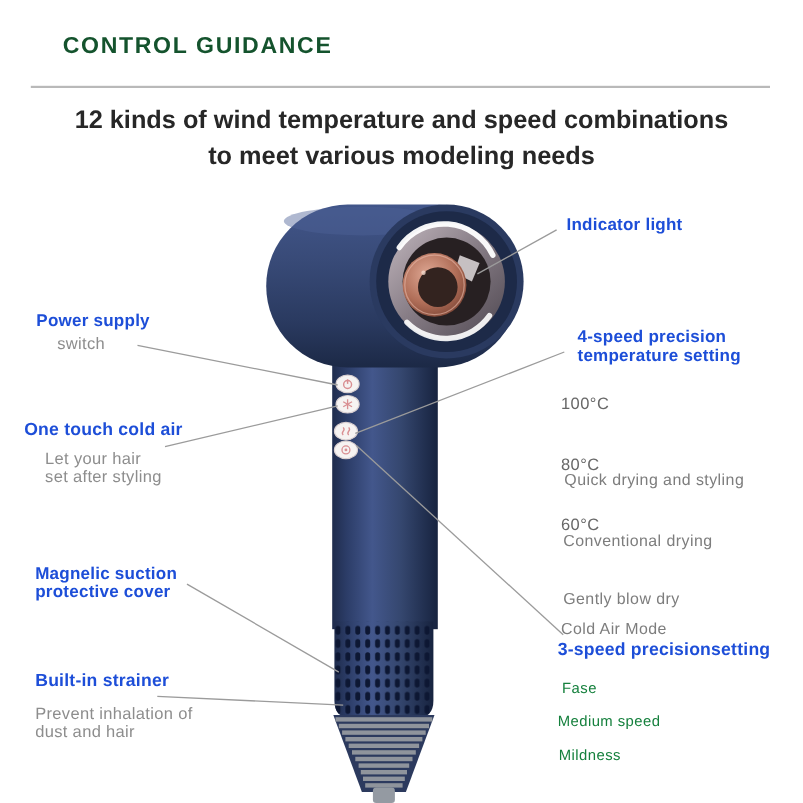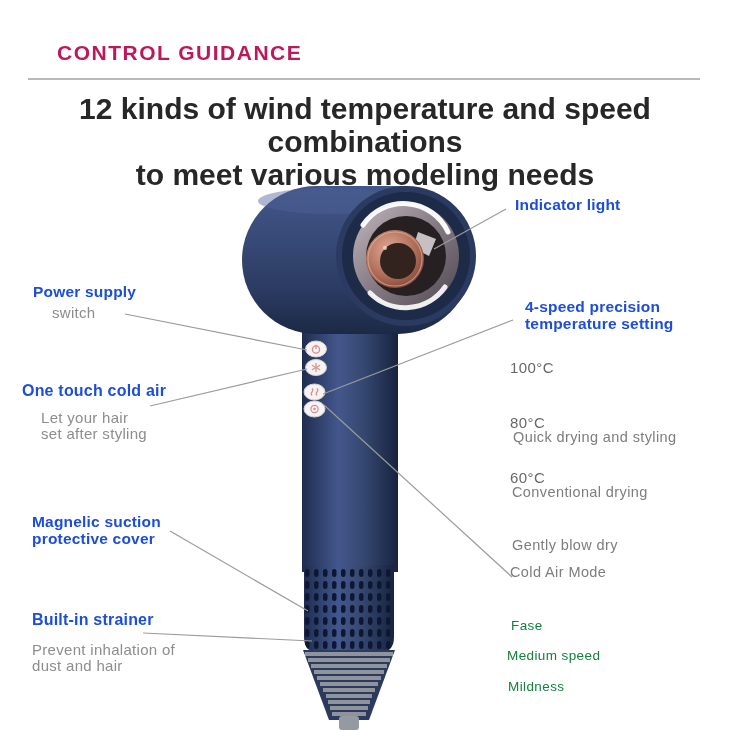--- a/index.html
+++ b/index.html
@@ -2,24 +2,24 @@
 <html><head>
 <meta charset="utf-8">
 <style>
   html,body{margin:0;padding:0;background:#ffffff;}
   #stage{
     position:relative;width:730px;height:730px;background:#ffffff;overflow:hidden;
     font-family:"Liberation Sans","DejaVu Sans",sans-serif;color:#2d2d2d;
   }
   .abs{position:absolute;}
   .title{
-    left:57px;top:30px;font-size:21px;font-weight:700;letter-spacing:1.5px;color:#be185d;margin-top:11px;
+    left:57px;top:30px;font-size:21px;font-weight:700;letter-spacing:1.5px;color:#14532d;
   }
   .divider{left:28px;top:78px;width:672px;height:2px;background:#b9b9b9;}
-  .headline{left:0;top:92px;width:730px;text-align:center;font-size:30px;font-weight:700;color:#272727;line-height:33px;}
+  .headline{left:0;top:92px;width:730px;text-align:center;font-size:23px;font-weight:700;color:#272727;line-height:33px;}
   .lbl{font-size:15.5px;font-weight:700;color:#1d4ed8;letter-spacing:.2px;line-height:17px;}
   .sub{font-size:15px;color:#8d8d8d;letter-spacing:.3px;line-height:16px;}
   .temp{font-size:15px;color:#686868;letter-spacing:.4px;}
   .tdesc{font-size:14.5px;color:#7d7d7d;letter-spacing:.4px;margin-top:45px;}
   .speed-item{font-size:13.5px;color:#15803d;letter-spacing:.4px;}
   svg{position:absolute;left:0;top:0;}
 </style>
 </head>
 <body>
 
@@ -178,17 +178,18 @@
   </div>
 
   <div class="abs temp" style="left:510px;top:359px;">100°C</div>
   <div class="abs tdesc" style="left:513px;top:384px;">Quick drying and styling</div>
   <div class="abs temp" style="left:510px;top:414px;">80°C</div>
   <div class="abs tdesc" style="left:512px;top:439px;">Conventional drying</div>
   <div class="abs temp" style="left:510px;top:469px;">60°C</div>
   <div class="abs tdesc" style="left:512px;top:492px;">Gently blow dry</div>
   <div class="abs tdesc" style="left:510px;top:519px;">Cold Air Mode</div>
 
+  <div class="abs lbl" style="left:507px;top:582px;font-size:16px;">3-speed precisionsetting</div>
   <div class="abs speed-item" style="left:511px;top:618px;">Fase</div>
   <div class="abs speed-item" style="left:507px;top:648px;">Medium speed</div>
   <div class="abs speed-item" style="left:508px;top:679px;">Mildness</div>
 
 </div>
 
 </body></html>

